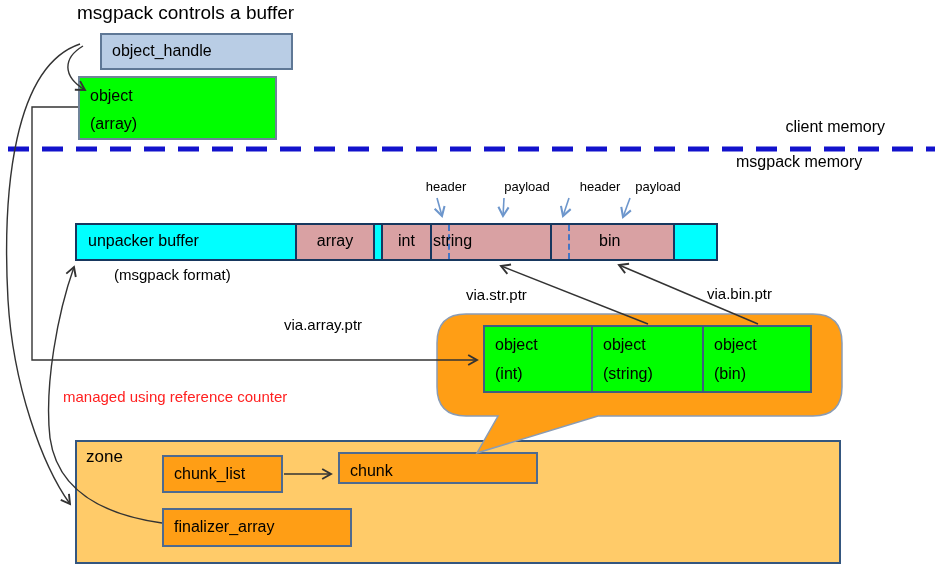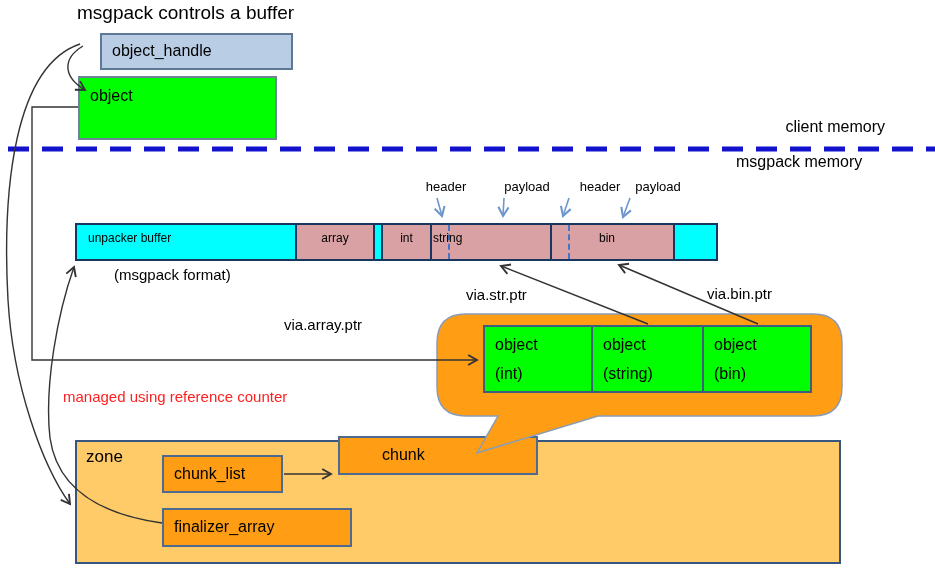--- a/index.html
+++ b/index.html
@@ -18,21 +18,21 @@
   .box-label{font-size:16px;}
   
   .handle-box{background:var(--handle); border:2px solid #5F7896; z-index:4;margin-left:16px;}
   .objarr-box{background:var(--lime); border:2px solid #6F8499; z-index:4;}
   
   .bar-bg{background:var(--cyan); border:2px solid var(--navy); z-index:4;}
   .pink-block{background:var(--pink); border:2px solid var(--navy); z-index:4;}
   .cyan-strip{background:var(--cyan); border:2px solid var(--navy); z-index:5;}
   .soliddiv{background:var(--navy); z-index:5;}
   .dasheddiv{width:0; border-left:2px dashed var(--dashblue); z-index:5;}
-  .bar-text{z-index:6; font-size:12px;}
+  .bar-text{z-index:6; font-size:16px;}
   .anno{font-size:13px; text-align:center; z-index:6;margin-left:24px;}
   
   .green-box{background:var(--lime); border:2px solid #3F5E7E; z-index:4;}
   .green-box .box-label{padding:3px 0 0 10px; line-height:29px;}
   
   .zone-box{background:var(--zonefill); border:2px solid #34567F; z-index:1;}
   .orange-box{background:var(--orange); border:2px solid var(--boxborder); z-index:2;}
   .orange-box .box-label{padding-left:10px; line-height:34px;}
   .bubble-svg{position:absolute; left:0; top:0; z-index:3; pointer-events:none;}
   .overlay{position:absolute; left:0; top:0; z-index:10; pointer-events:none;}
@@ -50,20 +50,21 @@
 
   <div class="abs lbl" style="left:77px; top:2px; font-size:19px;">msgpack controls a buffer</div>
 
   <div class="abs handle-box" style="left:84px; top:33px; width:193px; height:37px;">
     <div class="box-label" style="padding:7px 0 0 10px;">object_handle</div>
   </div>
 
   <div class="abs objarr-box" style="left:78px; top:76px; width:199px; height:64px;">
     <div class="box-label" style="padding:4px 0 0 10px; line-height:28px;">
       <div>object</div>
+      <div>(array)</div>
     </div>
   </div>
 
   <div class="abs lbl memlbl" style="left:650px; top:117px; width:235px; text-align:right;">client memory</div>
   <div class="abs lbl memlbl" style="left:736px; top:152px;">msgpack memory</div>
 
   <div class="abs lbl anno" style="left:396px; top:179px; width:52px;">header</div>
   <div class="abs lbl anno" style="left:471px; top:179px; width:64px;">payload</div>
   <div class="abs lbl anno" style="left:549px; top:179px; width:54px;">header</div>
   <div class="abs lbl anno" style="left:606px; top:179px; width:56px;">payload</div>
@@ -88,21 +89,21 @@
   <div class="abs lbl ptr-lbl" style="left:707px; top:285px;">via.bin.ptr</div>
   <div class="abs lbl ptr-lbl" style="left:284px; top:316px;">via.array.ptr</div>
 
   <div class="abs lbl note-red" style="left:63px; top:388px;">managed using reference counter</div>
 
   <div class="abs zone-box" style="left:75px; top:440px; width:766px; height:124px;"></div>
   <div class="abs lbl" style="left:86px; top:447px; font-size:17px; z-index:6;">zone</div>
   <div class="abs orange-box" style="left:162px; top:455px; width:121px; height:38px;">
     <div class="box-label">chunk_list</div>
   </div>
-  <div class="abs orange-box" style="left:338px; top:436px; width:200px; height:39px;padding-left:32px;">
+  <div class="abs orange-box" style="left:338px; top:452px; width:200px; height:32px;">
     <div class="box-label">chunk</div>
   </div>
   <div class="abs orange-box" style="left:162px; top:508px; width:190px; height:39px;">
     <div class="box-label">finalizer_array</div>
   </div>
 
   <svg class="bubble-svg" width="935" height="578" viewBox="0 0 935 578">
     <path d="M 466 314 H 813 Q 842 314 842 343 V 387 Q 842 416 813 416 H 598 L 477 453 L 498 416 H 466 Q 437 416 437 387 V 343 Q 437 314 466 314 Z" fill="var(--orange)" stroke="#8A9CB5" stroke-width="1.5"></path>
   </svg>
 

